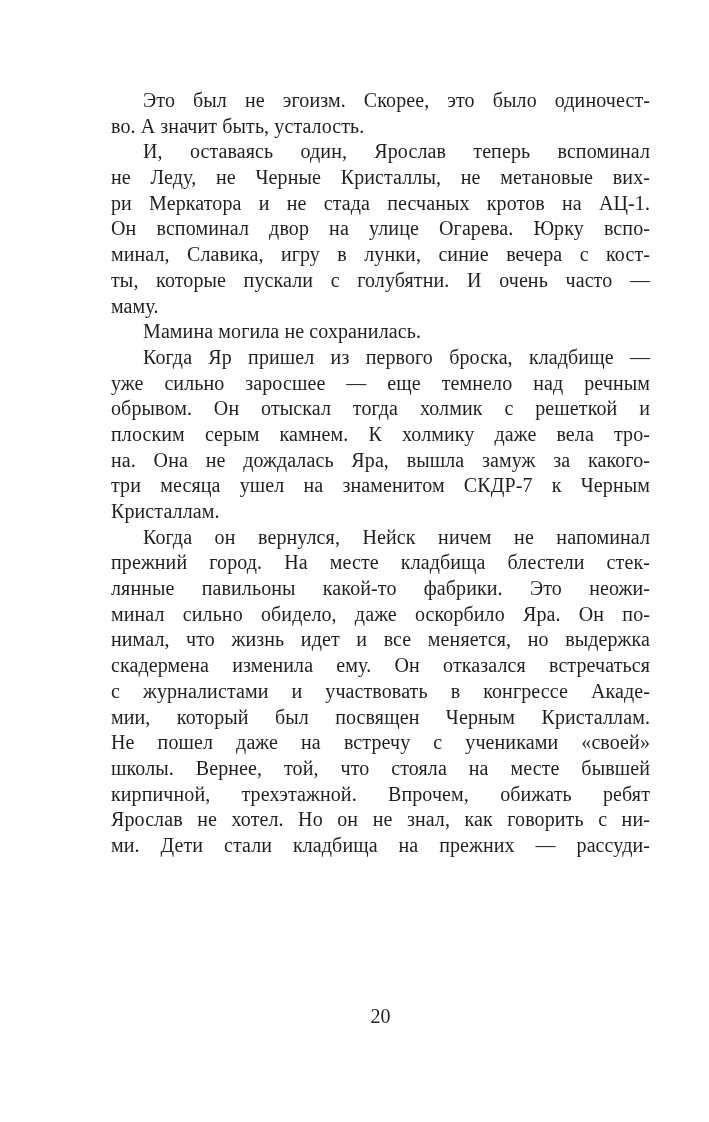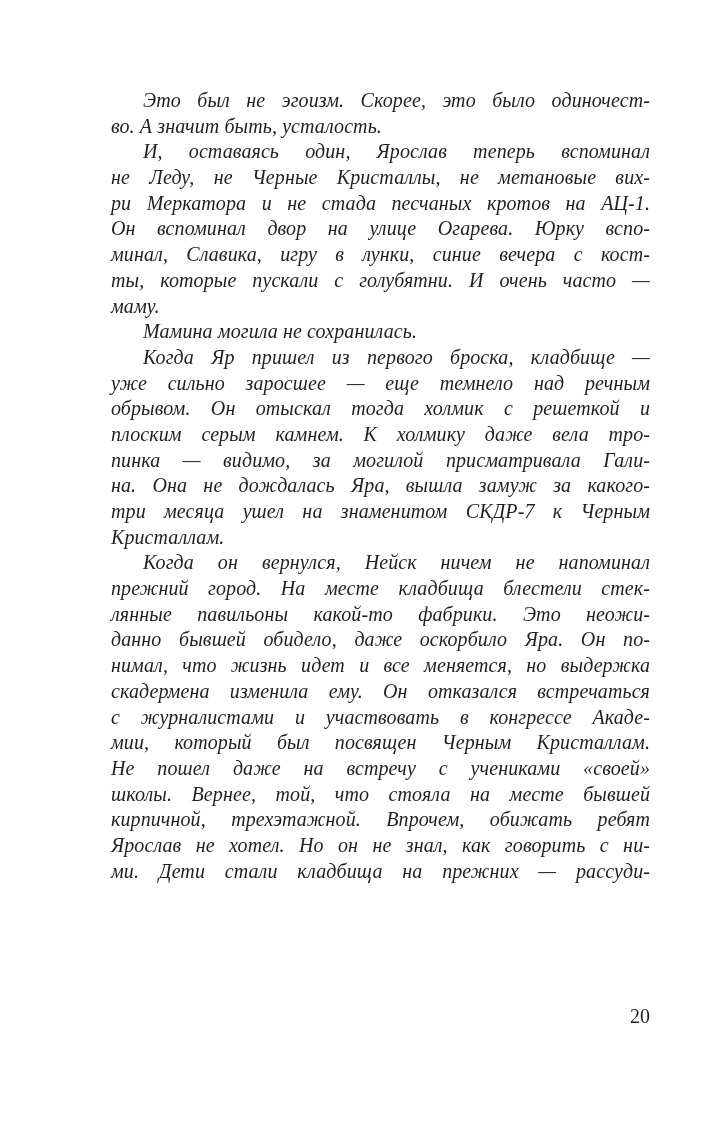--- a/index.html
+++ b/index.html
@@ -22,21 +22,20 @@
   .page-text {
     position: absolute;
     left: 111px;
     top: 88px;
     width: 539px;
     font-size: 20px;
     line-height: 25.7px;
     color: #1f1f1f;
     text-align: justify;
     letter-spacing: 0.1px;
-    font-style: italic;
   }
   .paragraph {
     margin: 0;
     padding: 0;
   }
   .line {
     text-align: justify;
     text-align-last: justify;
     white-space: normal;
     height: 25.7px;
@@ -46,21 +45,21 @@
     text-indent: 32px;
   }
   .line.last {
     text-align-last: left;
   }
   .page-number {
     position: absolute;
     left: 111px;
     top: 1005px;
     width: 539px;
-    text-align: right;
+    text-align: center;
     font-size: 20px;
     color: #1f1f1f;
   }
 </style>
 </head>
 <body style="background: rgb(255, 255, 255);">
 
 <div class="book-page">
   <div class="page-text" style="color: rgb(31, 31, 31);">
       <div class="paragraph">
@@ -77,30 +76,29 @@
         <div class="line last">маму.</div>
       </div>
       <div class="paragraph">
         <div class="line first last">Мамина могила не сохранилась.</div>
       </div>
       <div class="paragraph">
         <div class="line first">Когда Яр пришел из первого броска, кладбище —</div>
         <div class="line">уже сильно заросшее — еще темнело над речным</div>
         <div class="line">обрывом. Он отыскал тогда холмик с решеткой и</div>
         <div class="line">плоским серым камнем. К холмику даже вела тро-</div>
-        <div class="line">пинка — видимо, за могилой присматривала Гали-</div>
         <div class="line">на. Она не дождалась Яра, вышла замуж за какого-</div>
         <div class="line">три месяца ушел на знаменитом СКДР-7 к Черным</div>
         <div class="line last">Кристаллам.</div>
       </div>
       <div class="paragraph">
         <div class="line first">Когда он вернулся, Нейск ничем не напоминал</div>
         <div class="line">прежний город. На месте кладбища блестели стек-</div>
         <div class="line">лянные павильоны какой-то фабрики. Это неожи-</div>
-        <div class="line">данно бывшей обидело, даже оскорбило Яра. Он по-</div>
+        <div class="line">минал сильно обидело, даже оскорбило Яра. Он по-</div>
         <div class="line">нимал, что жизнь идет и все меняется, но выдержка</div>
         <div class="line">скадермена изменила ему. Он отказался встречаться</div>
         <div class="line">с журналистами и участвовать в конгрессе Акаде-</div>
         <div class="line">мии, который был посвящен Черным Кристаллам.</div>
         <div class="line">Не пошел даже на встречу с учениками «своей»</div>
         <div class="line">школы. Вернее, той, что стояла на месте бывшей</div>
         <div class="line">кирпичной, трехэтажной. Впрочем, обижать ребят</div>
         <div class="line">Ярослав не хотел. Но он не знал, как говорить с ни-</div>
         <div class="line">ми. Дети стали кладбища на прежних — рассуди-</div>
       </div>

